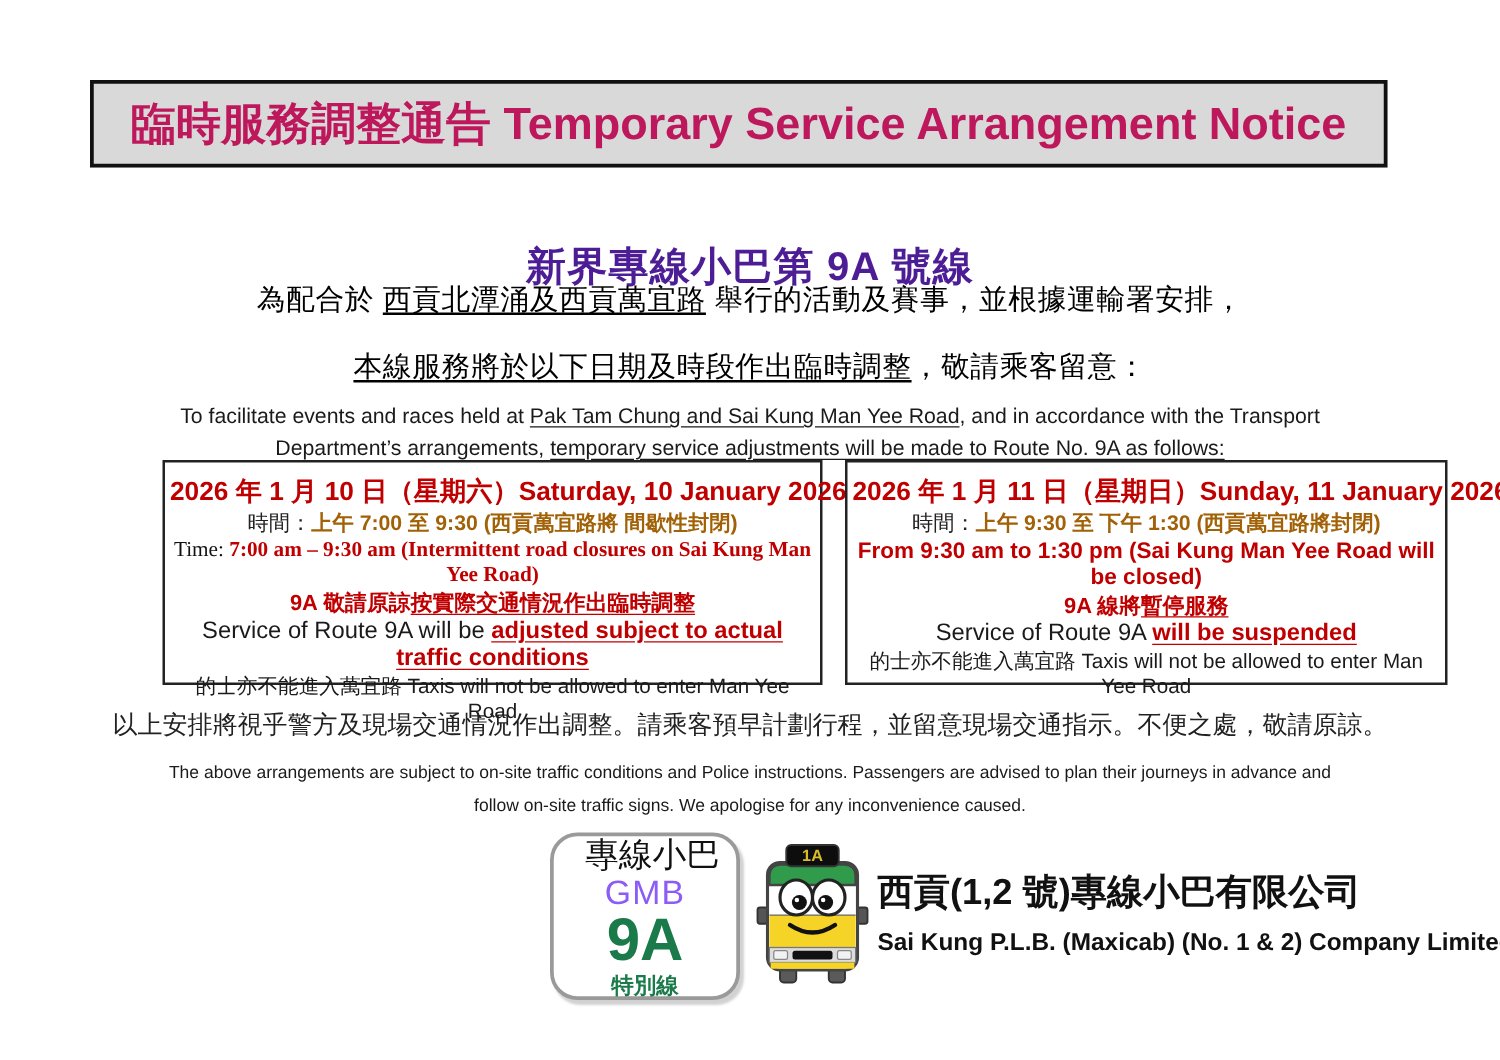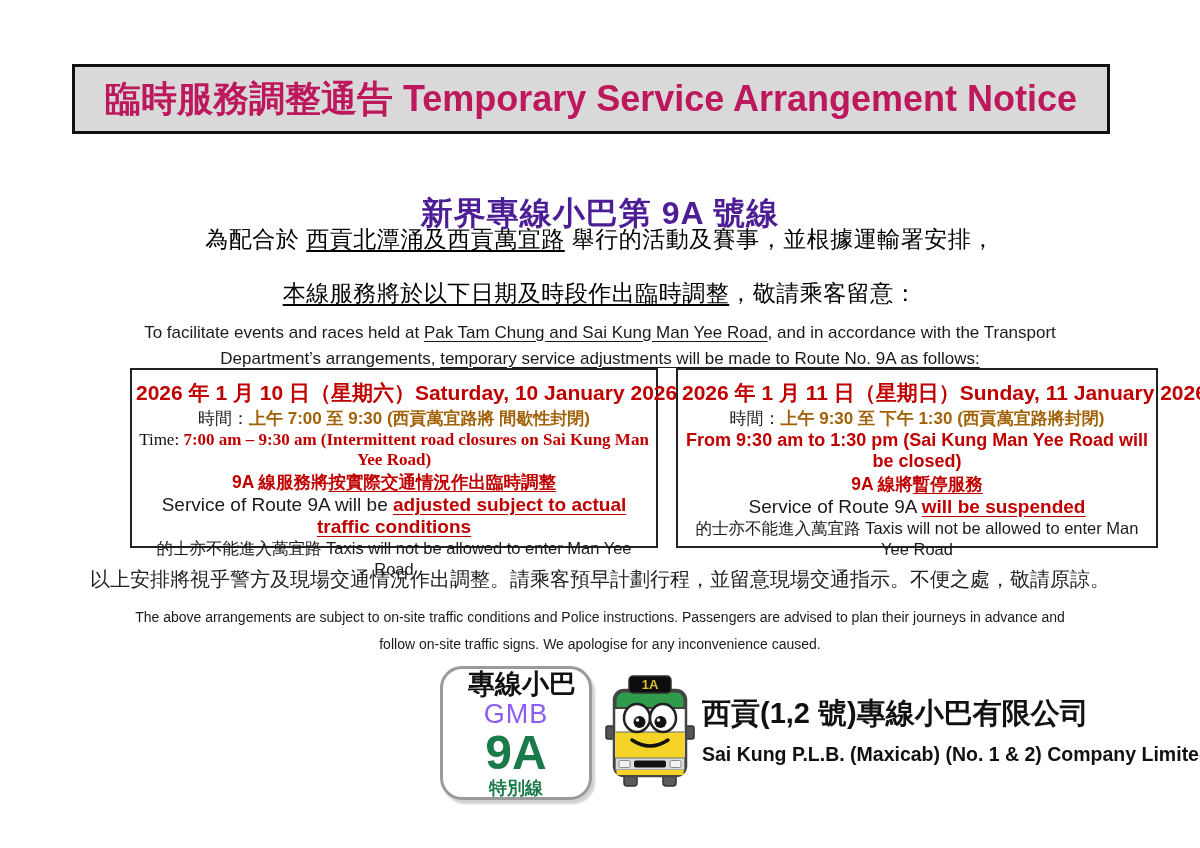--- a/index.html
+++ b/index.html
@@ -56,21 +56,21 @@
   .outro-en { position:absolute; left:120px; top:604px; width:960px;
     text-align:center; font-size:14px; line-height:27px; color:#1a1a1a; }
 
   .gmb-badge {
     position:absolute; left:440px; top:666px; width:152px; height:134px;
     background:#fff; border:3px solid #9a9a9a; border-radius:22px;
     box-shadow:3px 4px 2px rgba(0,0,0,0.18);
     display:flex; flex-direction:column; align-items:center; justify-content:center;
     padding-top:2px;
   }
-  .gmb-type-zh { font-size:27px; font-weight:bold; color:#111; line-height:30px;margin-left:12px; }
+  .gmb-type-zh { font-size:27px; font-weight:normal; color:#111; line-height:30px;margin-left:12px; }
   .gmb-type-en { font-size:27px; font-weight:normal; color:#8b5cf6; line-height:30px; letter-spacing:1px; }
   .gmb-route   { font-size:48px; font-weight:bold; color:#1b7a4a; line-height:48px; }
   .gmb-special { font-size:18px; font-weight:bold; color:#1b7a4a; line-height:22px; }
 
   .bus-wrap { position:absolute; left:604px; top:670px; width:92px; height:128px; }
 
   .company { position:absolute; left:702px; top:694px; width:440px; }
   .company-zh { font-size:29px; font-weight:bold; color:#111; margin-bottom:9px; white-space:nowrap; }
   .company-en { font-size:19.5px; font-weight:bold; color:#111; white-space:nowrap; }
 </style>
@@ -100,21 +100,21 @@
 
     <div class="cell cell-left">
       <div class="cell-header">2026 年  1  月  10  日（星期六）Saturday, 10 January 2026</div>
       <div class="line-time-zh">
         <span>時間：</span><span class="val">上午 7:00 至 9:30 (西貢萬宜路將 間歇性封閉)</span>
       </div>
       <div class="line-time-en-serif">
         <span>Time: </span><span class="val">7:00 am – 9:30 am (Intermittent road closures on Sai Kung Man Yee Road)</span>
       </div>
       <div class="line-adjust-zh">
-        <span>9A 線服務將</span><span class="u">按實際交通情況作出臨時調整</span>
+        <span>9A 敬請原諒</span><span class="u">按實際交通情況作出臨時調整</span>
       </div>
       <div class="line-adjust-en">
         <span>Service of Route 9A will be </span><span class="val u">adjusted subject to actual traffic conditions</span>
       </div>
       <div class="line-taxi">的士亦不能進入萬宜路 Taxis will not be allowed to enter Man Yee Road</div>
     </div>
 
     <div class="cell cell-right">
       <div class="cell-header">2026 年  1  月  11  日（星期日）Sunday, 11 January 2026</div>
       <div class="line-time-zh">

